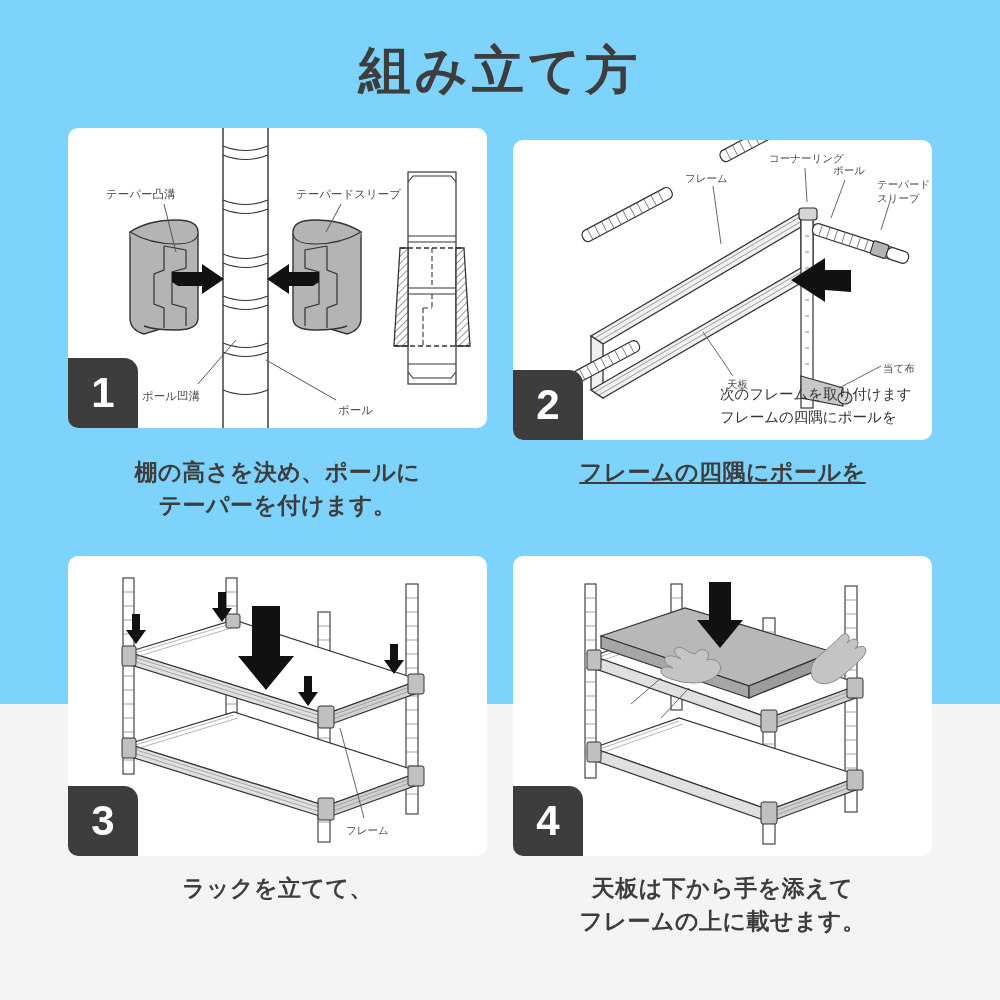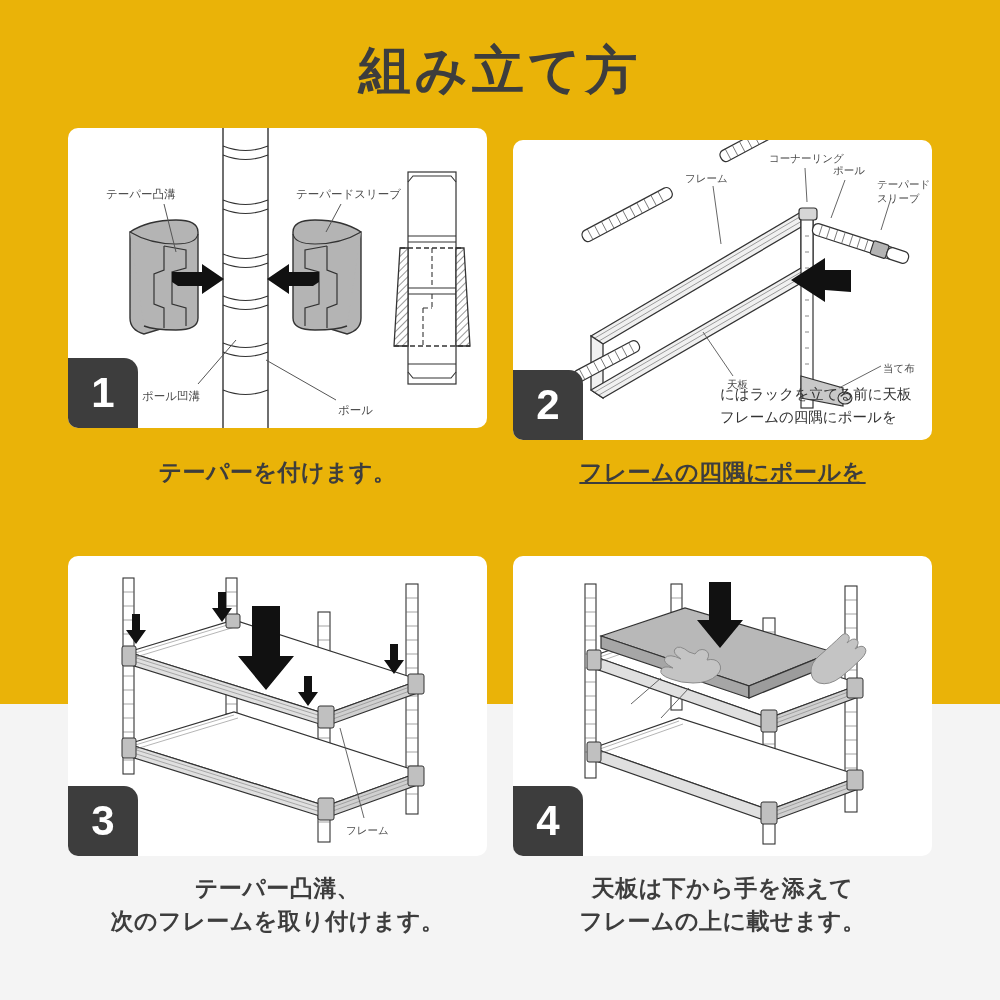--- a/index.html
+++ b/index.html
@@ -8,21 +8,21 @@
     width: 1000px;
     height: 1000px;
     background: #f4f4f4;
     font-family: "Liberation Sans", "DejaVu Sans", sans-serif;
     overflow: hidden;
   }
   #root {
     position: relative;
     width: 1000px;
     height: 704px;
-    background: #eab308;
+    background: #7dd3fc;
   }
   .page-title {
     position: absolute;
     left: 0;
     top: 42px;
     width: 1000px;
     text-align: center;
     font-size: 52px;
     font-weight: bold;
     color: #3d3d3d;
@@ -179,20 +179,21 @@
 
       <text x="38" y="70" font-size="11.5">テーパー凸溝</text>
       <text x="228" y="70" font-size="11.5">テーパードスリーブ</text>
       <text x="74" y="272" font-size="11.5">ポール凹溝</text>
       <text x="270" y="286" font-size="11.5">ポール</text>
     </svg>
     <div class="step-badge">1</div>
   </div>
 
   <div class="caption" id="caption-1">
+    <div>棚の高さを決め、ポールに</div>
     <div>テーパーを付けます。</div>
   </div>
 
   <div class="panel" id="panel-2">
     <svg class="panel-art" viewBox="0 0 419 300">
 
       <g stroke="#333" fill="#f0f0f0">
         <path d="M78 196 L288 72 L300 80 L90 204 Z" stroke-width="1.3"></path>
         <path d="M78 196 L78 250 L90 258 L90 204 Z" stroke-width="1.3"></path>
         <path d="M288 72 L288 128 L300 136 L300 80 Z" stroke-width="1.3"></path>
@@ -313,21 +314,21 @@
       <text x="256" y="22" font-size="10.5">コーナーリング</text>
       <text x="320" y="34" font-size="10.5">ポール</text>
       <text x="364" y="48" font-size="10.5">テーパード</text>
       <text x="364" y="62" font-size="10.5">スリーブ</text>
       <text x="172" y="42" font-size="10.5">フレーム</text>
       <text x="214" y="248" font-size="10.5">天板</text>
       <text x="370" y="232" font-size="10.5">当て布</text>
     </svg>
 
     <div class="note-box">
-      <div>にはラックを立てる前に天板</div>
+      <div>次のフレームを取り付けます</div>
       <div>フレームの四隅にポールを</div>
     </div>
 
     <div class="step-badge">2</div>
   </div>
 
   <div class="caption" id="caption-2">
     <div>フレームの四隅にポールを</div>
   </div>
 
@@ -459,22 +460,21 @@
         <path d="M322 88 L330 88 L330 104 L336 104 L326 118 L316 104 L322 104 Z"></path>
       </g>
 
       <line x1="296" y1="262" x2="272" y2="172" stroke="#555" stroke-width="0.9"></line>
       <text x="278" y="278" font-size="10.5">フレーム</text>
     </svg>
     <div class="step-badge">3</div>
   </div>
 
   <div class="caption" id="caption-3">
-    <div>テーパー凸溝、</div>
-    <div>次のフレームを取り付けます。</div>
+    <div>ラックを立てて、</div>
   </div>
 
   <div class="panel" id="panel-4">
     <svg class="panel-art" viewBox="0 0 419 300">
 
       <g>
         <rect x="72" y="28" width="11" height="194" fill="#ffffff" stroke="#333" stroke-width="1.1"></rect>
         <g stroke="#666" stroke-width="0.6">
           <line x1="72" y1="42" x2="83" y2="42"></line>
             <line x1="72" y1="56" x2="83" y2="56"></line>

